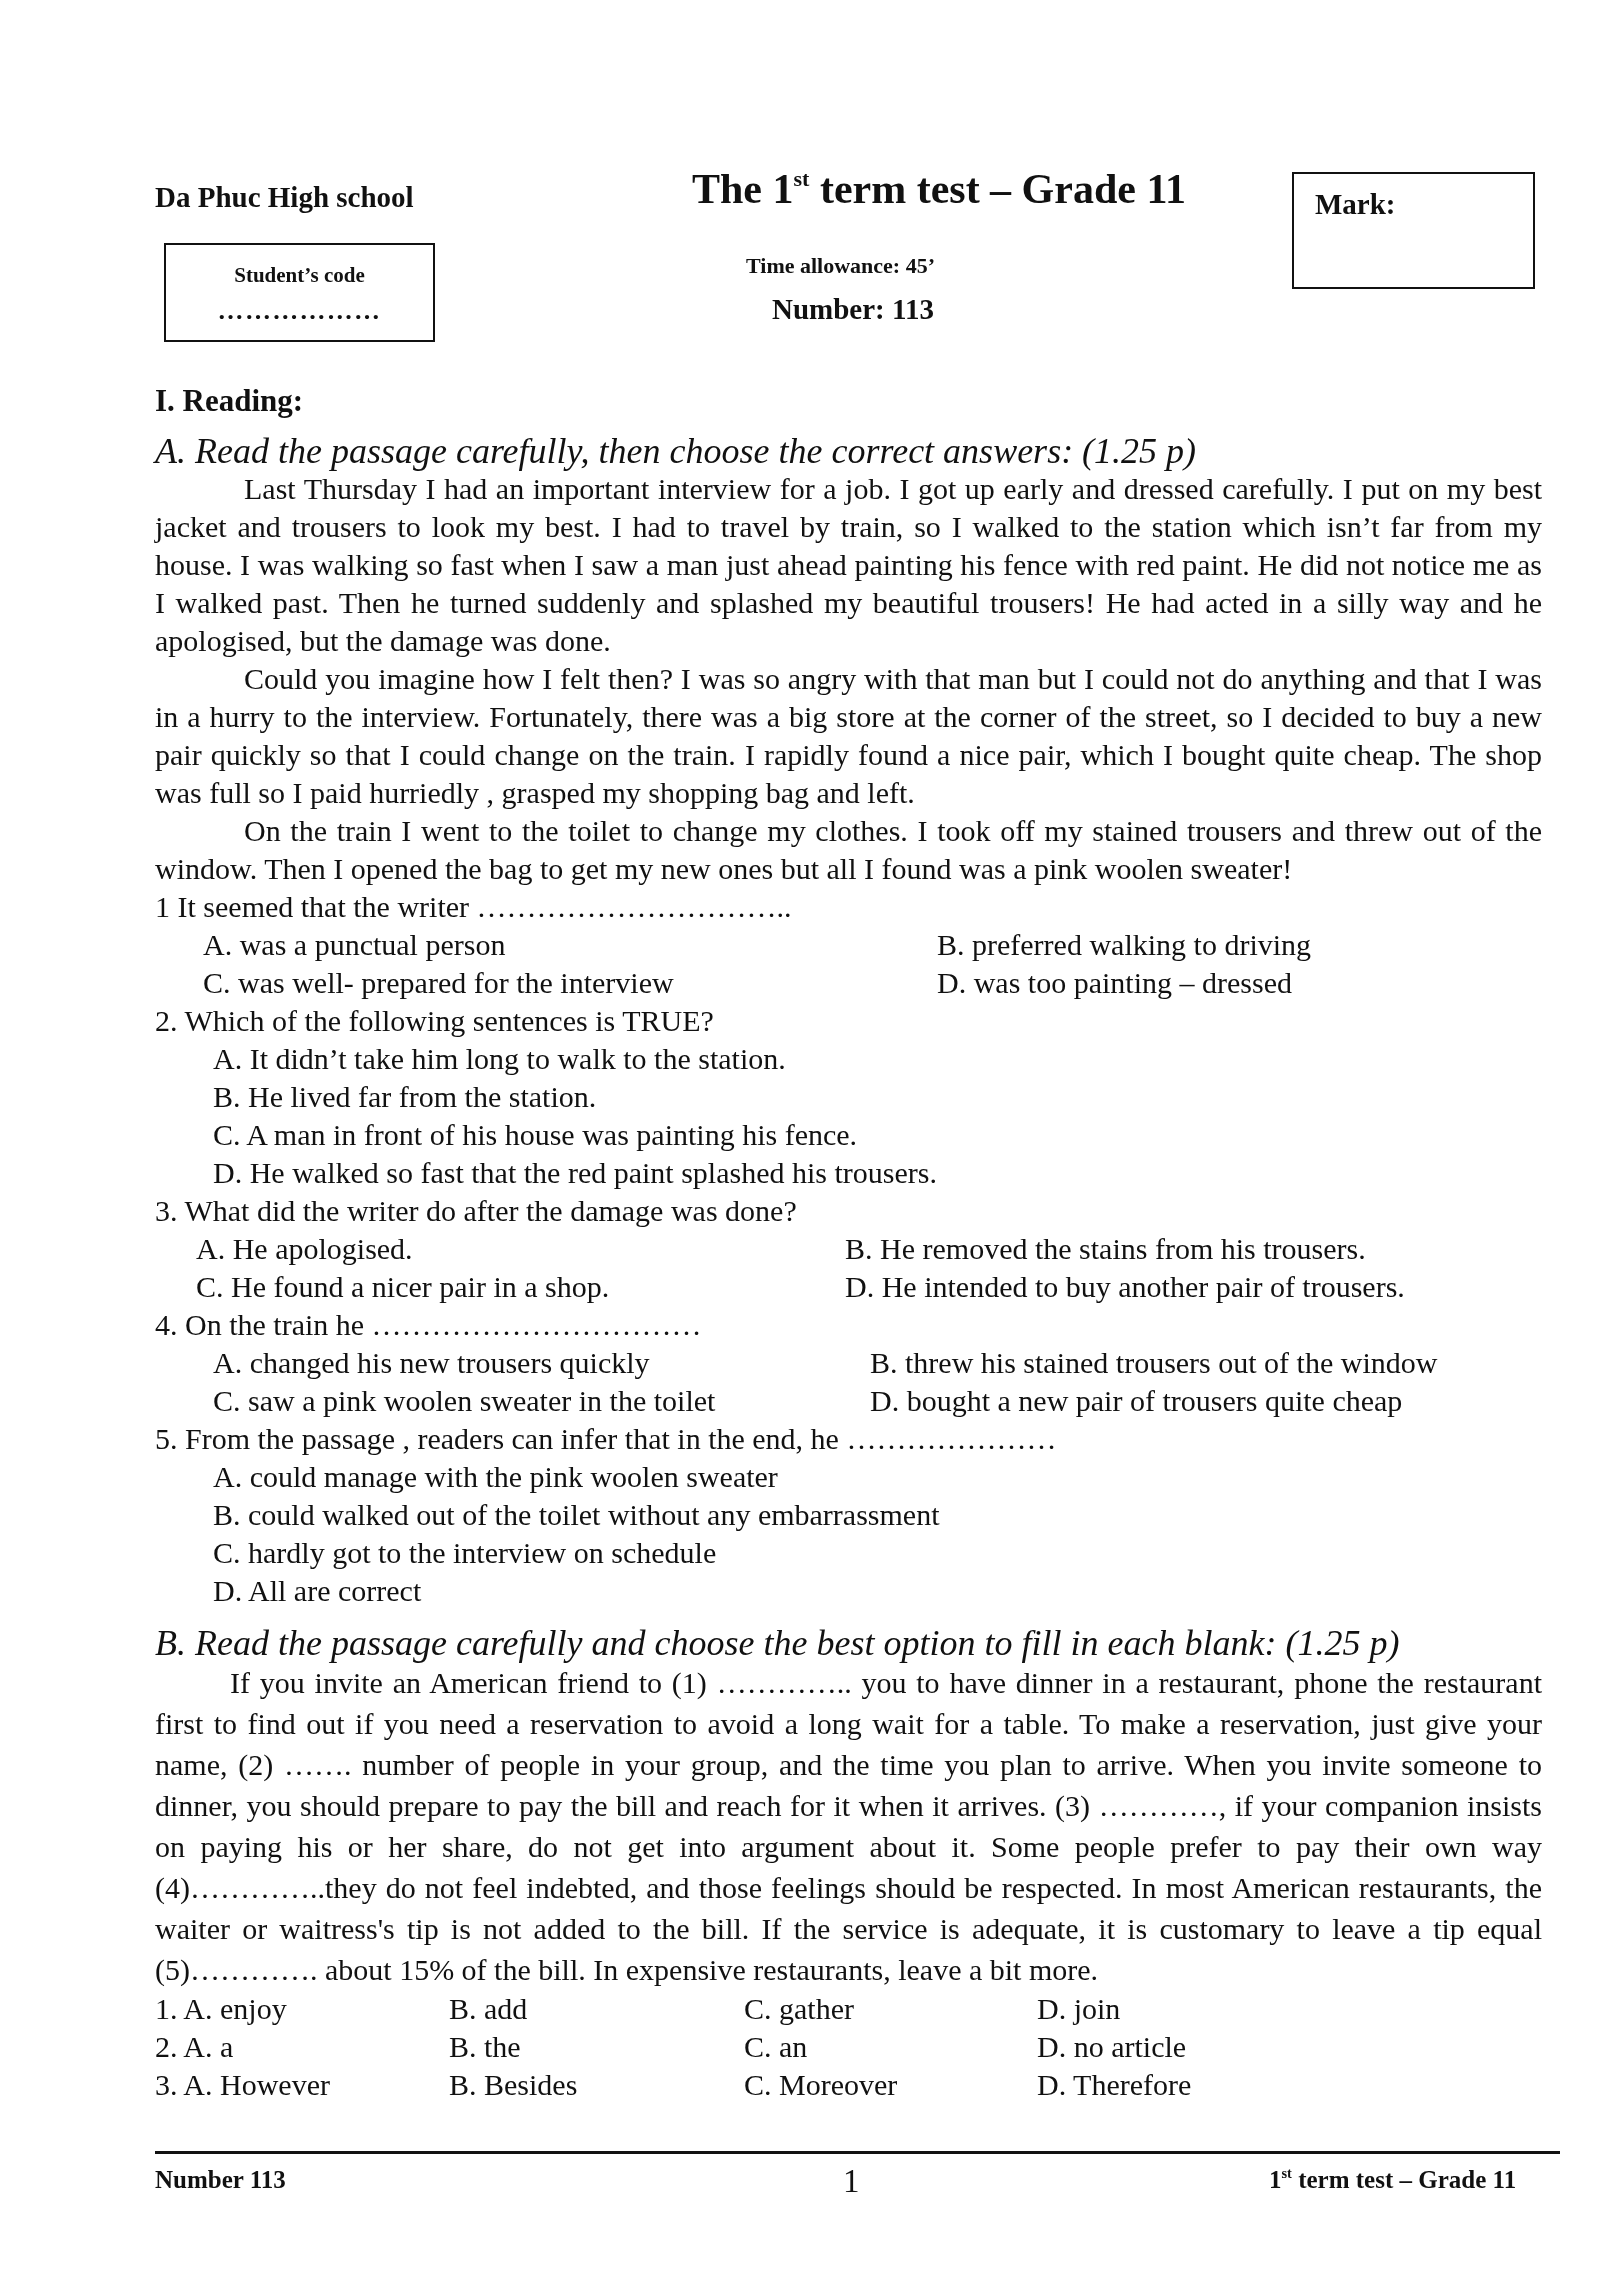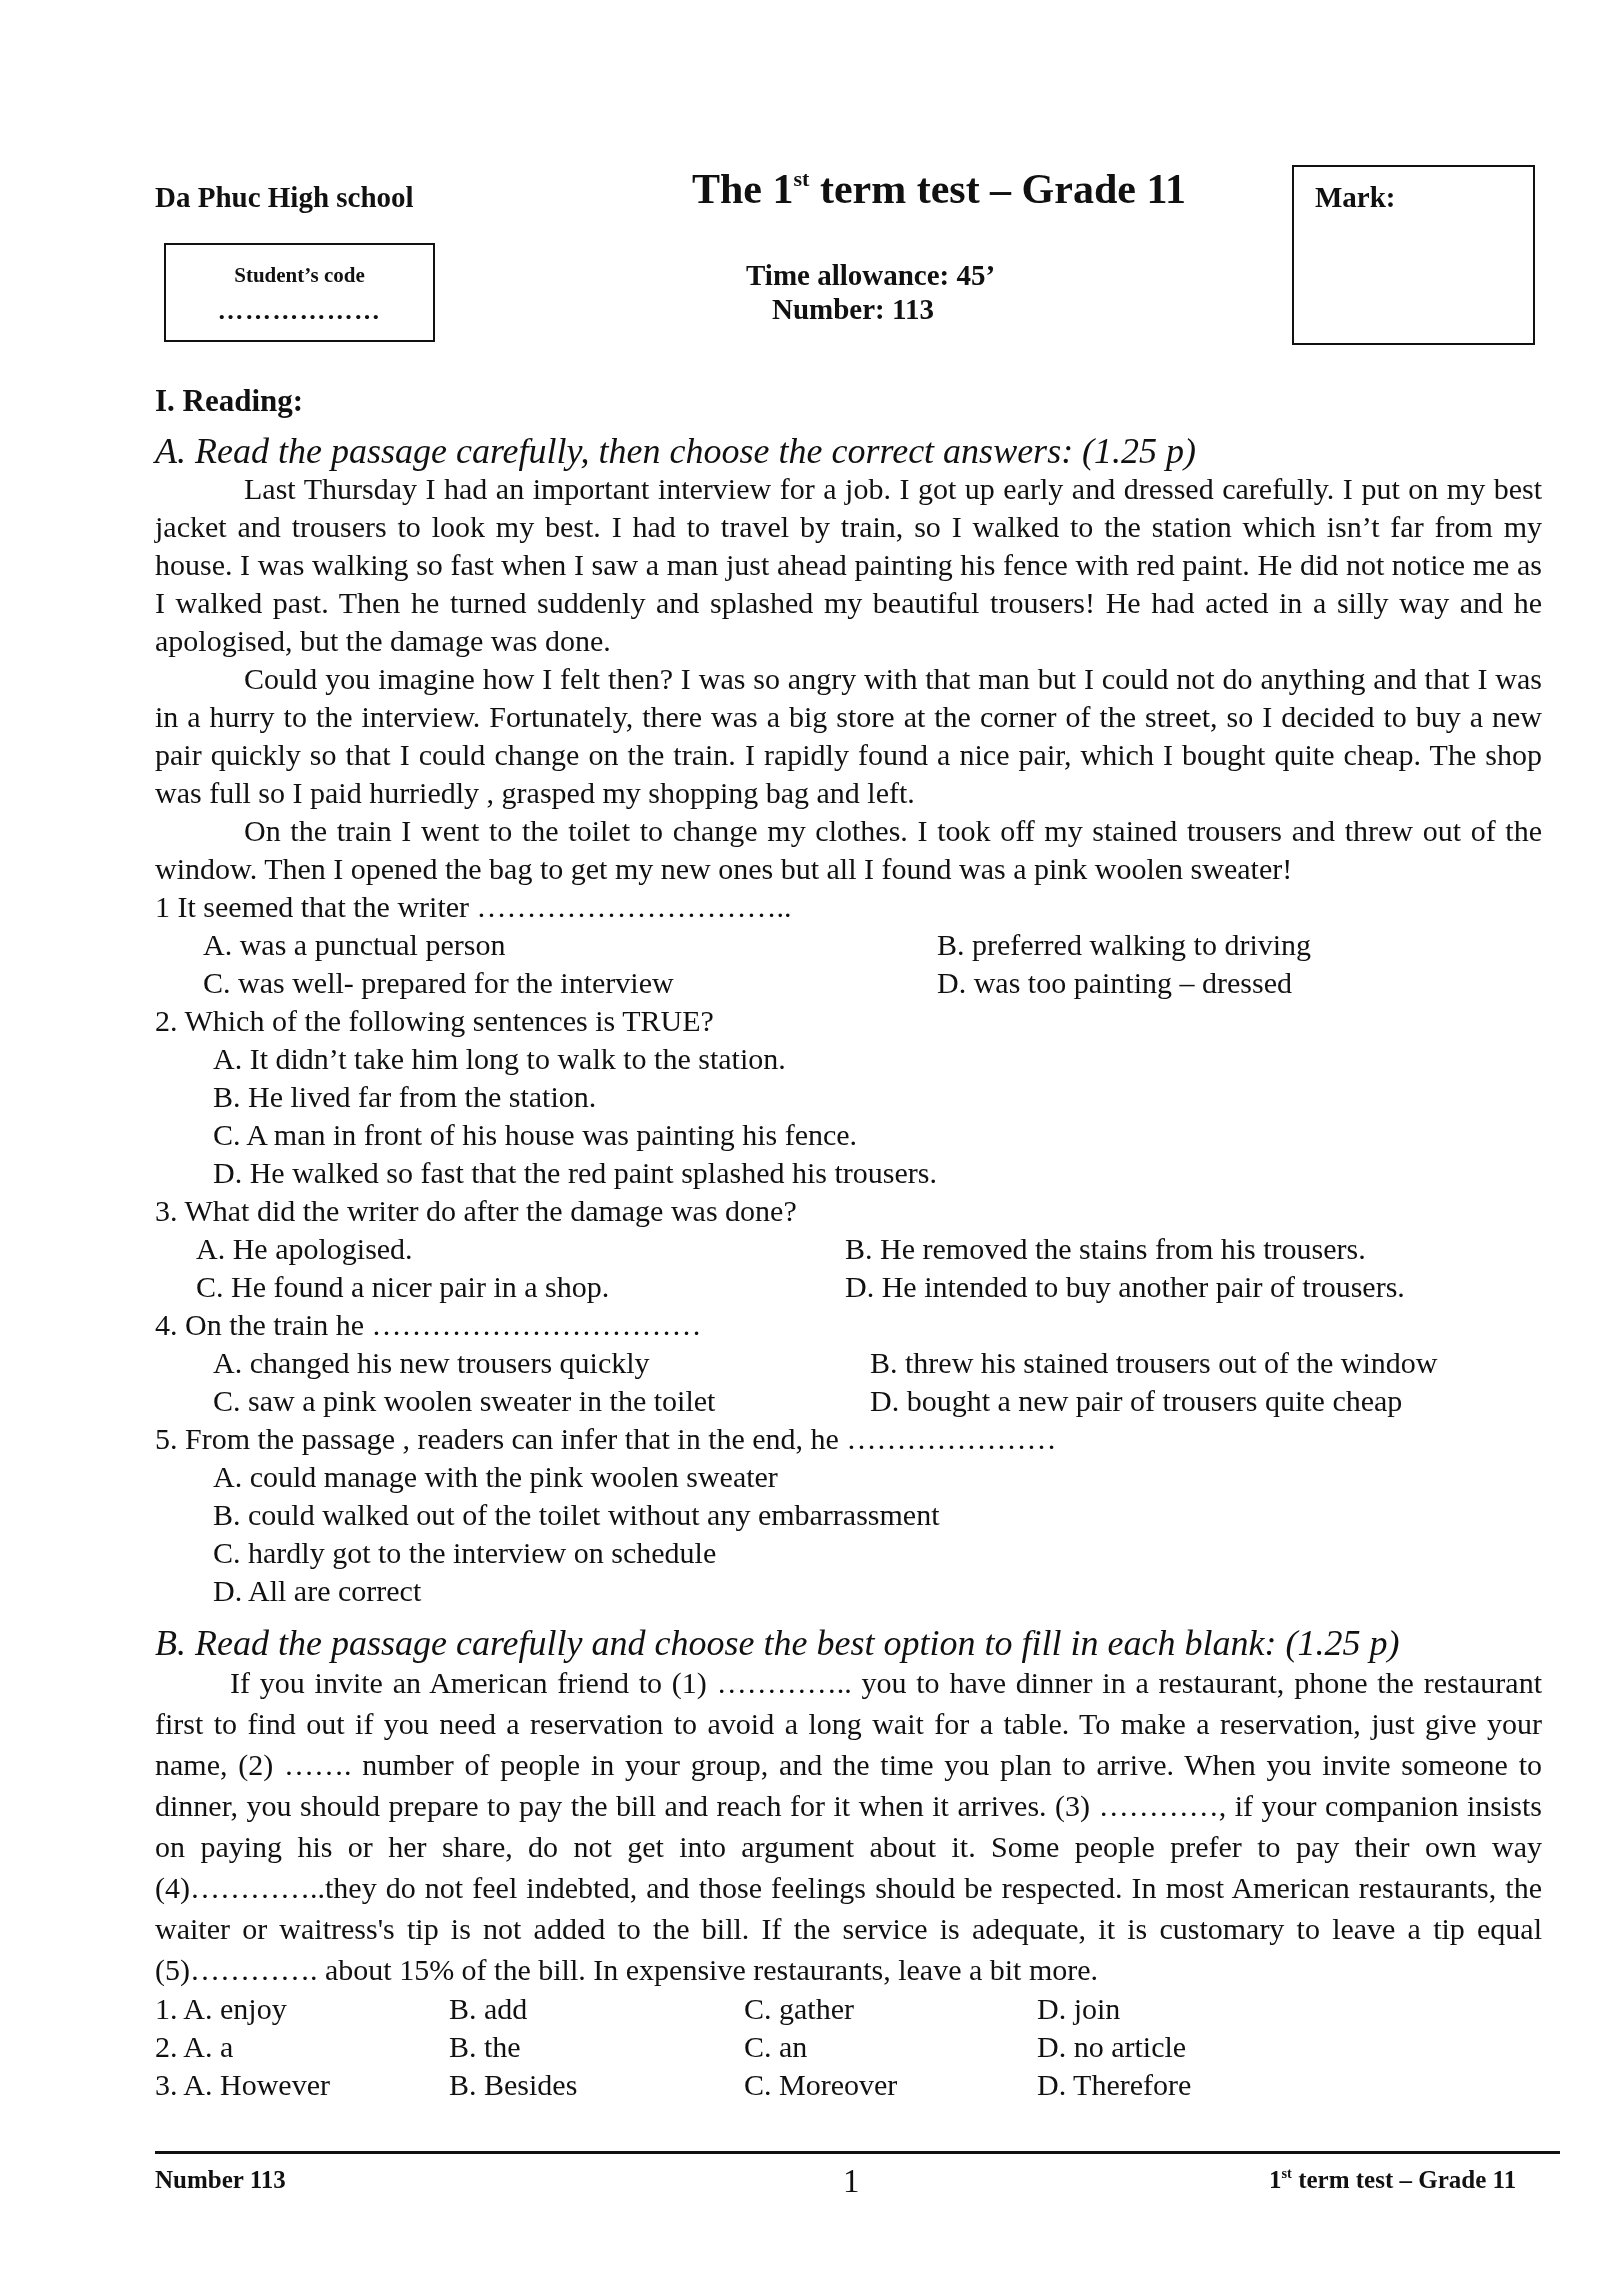--- a/index.html
+++ b/index.html
@@ -2,26 +2,26 @@
 <html style="font-size:10.5px"><head>
 <meta charset="utf-8">
 <style>
   html, body { margin: 0; padding: 0; background: #ffffff; }
   body { width: 1616px; height: 2284px; position: relative; overflow: hidden;
          font-family: "Liberation Serif", "DejaVu Serif", serif; color: #111; }
   .abs { position: absolute; }
   .school { left: 155px; top: 181px; font-size: 29px; font-weight: bold; }
   .title { left: 692px; top: 165px; font-size: 42px; font-weight: bold; white-space: nowrap; }
   .title sup { font-size: 22px; vertical-align: 17px; line-height: 0; }
-  .markbox { left: 1292px; top: 165px; width: 243px; height: 180px; border: 2px solid #111; box-sizing: border-box; }
+  .markbox { left: 1292px; top: 172px; width: 243px; height: 117px; border: 2px solid #111; box-sizing: border-box; }
   .markbox .lbl { position: absolute; left: 21px; top: 14.4px; font-size: 29px; font-weight: bold; }
   .codebox { left: 164px; top: 243px; width: 271px; height: 99px; border: 2px solid #111; box-sizing: border-box; text-align: center; }
   .codebox .lbl { margin-top: 14.4px; font-size: 21px; font-weight: bold; line-height: 33px; }
   .codebox .dots { margin-top: 5.2px; font-size: 26px; font-weight: bold; letter-spacing: 1.3px; line-height: 26px; }
-  .time { left: 746px; top: 259px; font-size: 29px; font-weight: bold; white-space: nowrap; }
+  .time { left: 746px; top: 253px; font-size: 22px; font-weight: bold; white-space: nowrap; }
   .number { left: 772px; top: 293px; font-size: 29px; font-weight: bold; white-space: nowrap; }
 
   .content { position: absolute; left: 155px; width: 1387px; }
   .sec-title { font-size: 31px; font-weight: bold; line-height: 39px; }
   .sub-title { font-size: 36px; font-weight: normal; font-style: italic; line-height: 38px; white-space: nowrap; }
   .passage { font-size: 30px; line-height: 38px; text-align: justify; }
   .passage p { margin: 0; text-indent: 89px; }
   .passage-b { font-size: 30px; line-height: 41px; text-align: justify; }
   .passage-b p { margin: 0; text-indent: 75px; }
 

